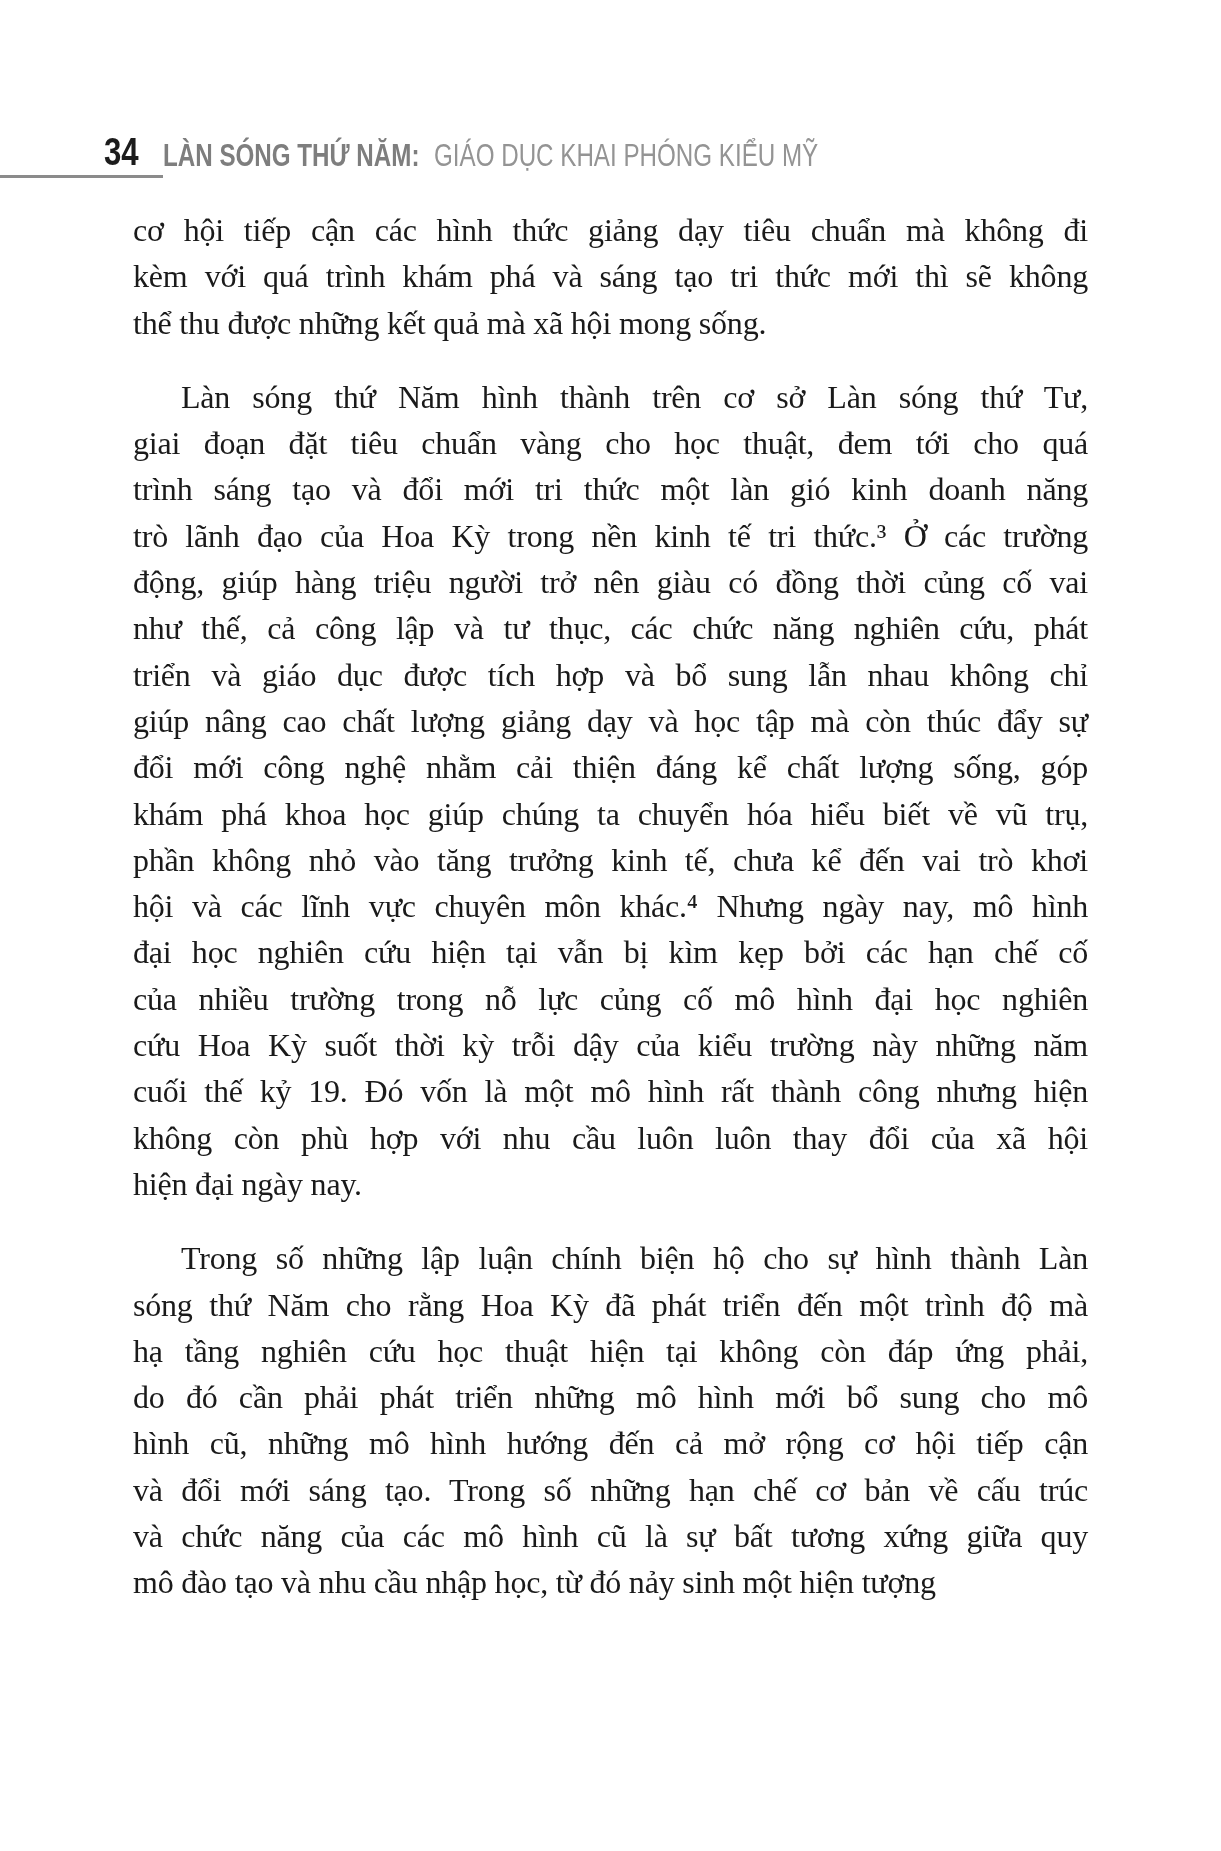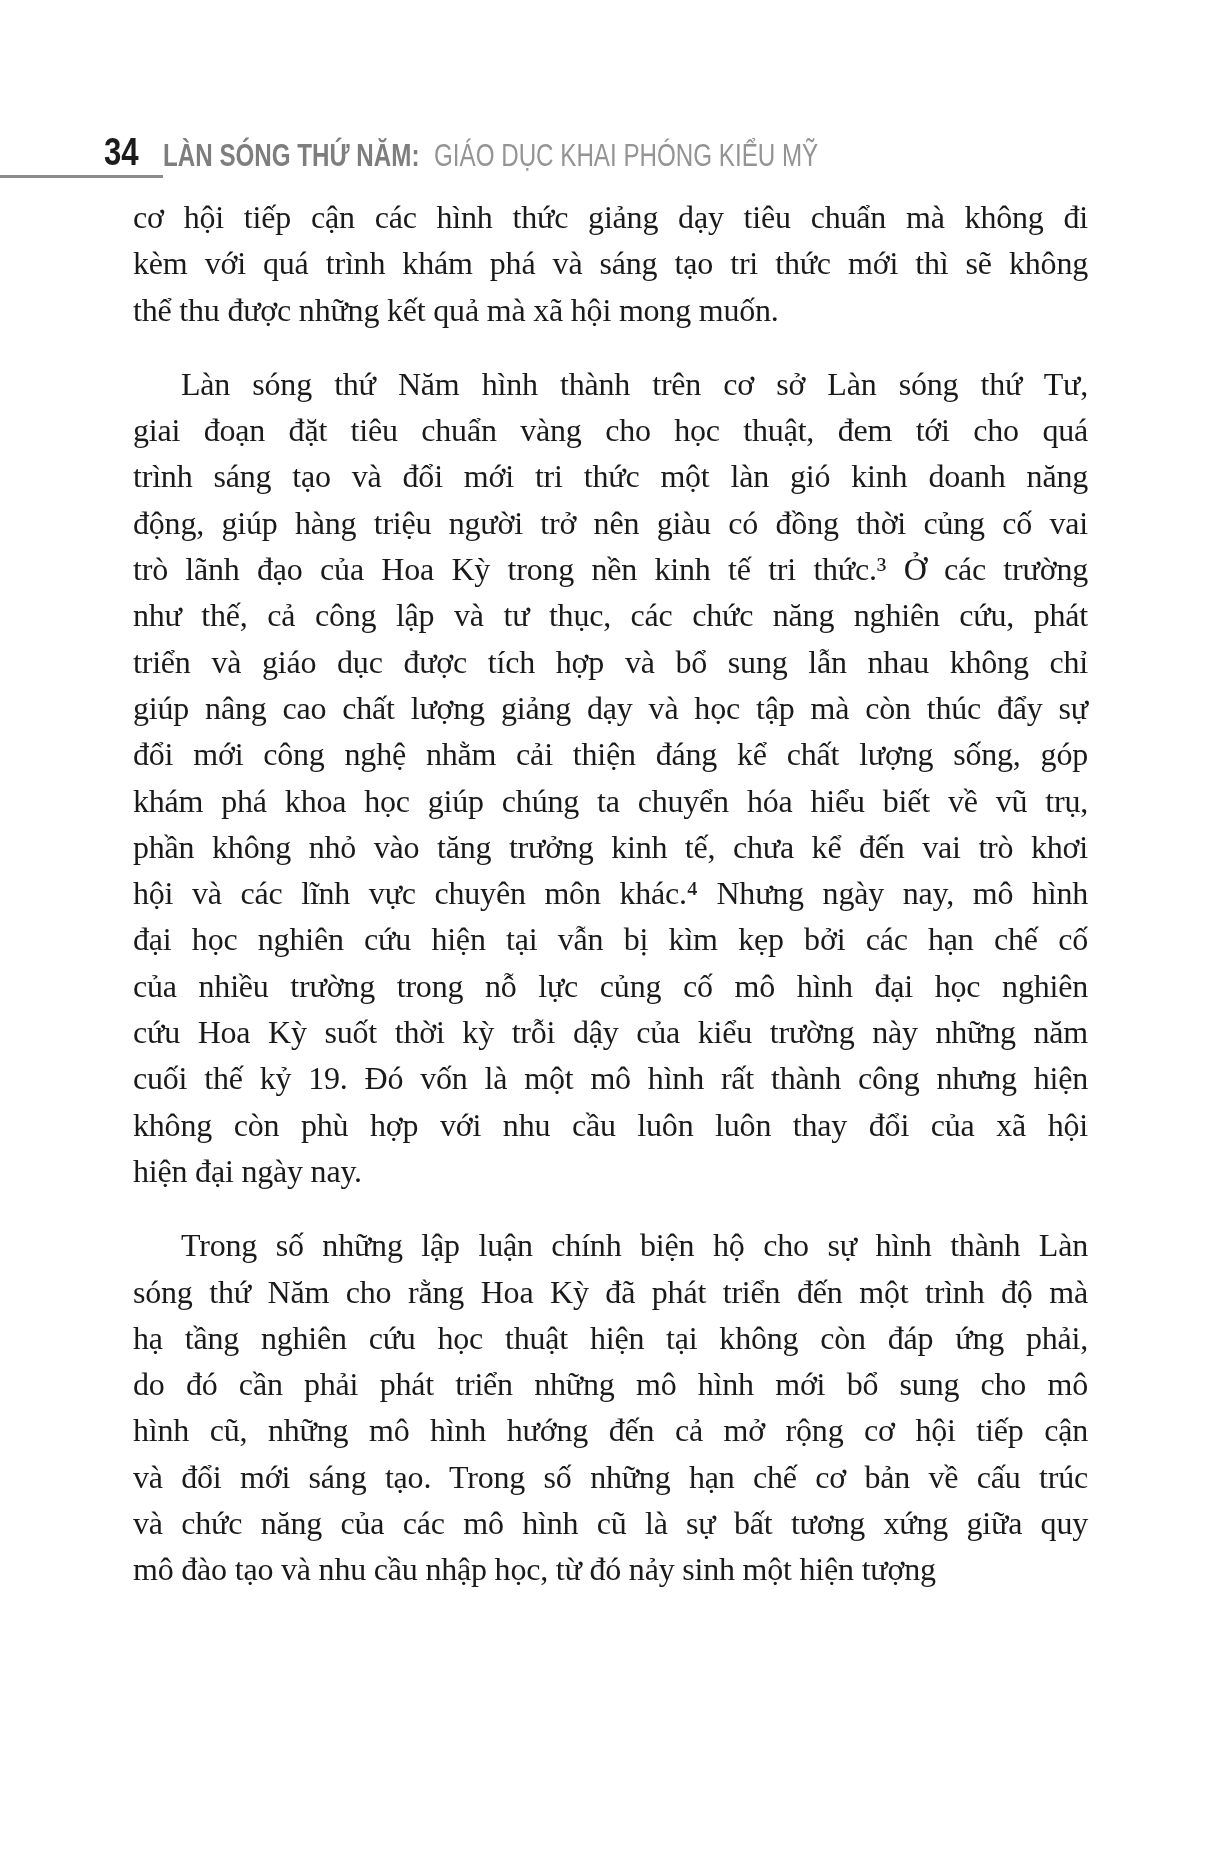--- a/index.html
+++ b/index.html
@@ -57,21 +57,21 @@
   .running-head .book-subtitle {
     font-weight: 500;
     color: #949494;
     margin-left: 10px;
   }
 
   
   .text-block {
     position: absolute;
     left: 133px;
-    top: 194px;
+    top: 207px;
     width: 955px;
     color: #1a1a1a;
   }
   .paragraph { margin: 0; }
   .paragraph + .paragraph { margin-top: 28px; }
   .line {
     font-size: 32px;
     line-height: 46.3px;
     letter-spacing: -0.2px;
     text-align: justify;
@@ -92,28 +92,28 @@
     <div class="running-head">
       <span class="book-title">LÀN SÓNG THỨ NĂM:</span>
       <span class="book-subtitle">GIÁO DỤC KHAI PHÓNG KIỂU MỸ</span>
     </div>
   </div>
 
   <div class="text-block">
       <div class="paragraph">
         <div class="line">cơ hội tiếp cận các hình thức giảng dạy tiêu chuẩn mà không đi</div>
         <div class="line">kèm với quá trình khám phá và sáng tạo tri thức mới thì sẽ không</div>
-        <div class="line last">thể thu được những kết quả mà xã hội mong muốn.</div>
+        <div class="line last">thể thu được những kết quả mà xã hội mong sống.</div>
       </div>
       <div class="paragraph">
         <div class="line indent">Làn sóng thứ Năm hình thành trên cơ sở Làn sóng thứ Tư,</div>
         <div class="line">giai đoạn đặt tiêu chuẩn vàng cho học thuật, đem tới cho quá</div>
         <div class="line">trình sáng tạo và đổi mới tri thức một làn gió kinh doanh năng</div>
+        <div class="line">trò lãnh đạo của Hoa Kỳ trong nền kinh tế tri thức.³ Ở các trường</div>
         <div class="line">động, giúp hàng triệu người trở nên giàu có đồng thời củng cố vai</div>
-        <div class="line">trò lãnh đạo của Hoa Kỳ trong nền kinh tế tri thức.³ Ở các trường</div>
         <div class="line">như thế, cả công lập và tư thục, các chức năng nghiên cứu, phát</div>
         <div class="line">triển và giáo dục được tích hợp và bổ sung lẫn nhau không chỉ</div>
         <div class="line">giúp nâng cao chất lượng giảng dạy và học tập mà còn thúc đẩy sự</div>
         <div class="line">đổi mới công nghệ nhằm cải thiện đáng kể chất lượng sống, góp</div>
         <div class="line">khám phá khoa học giúp chúng ta chuyển hóa hiểu biết về vũ trụ,</div>
         <div class="line">phần không nhỏ vào tăng trưởng kinh tế, chưa kể đến vai trò khơi</div>
         <div class="line">hội và các lĩnh vực chuyên môn khác.⁴ Nhưng ngày nay, mô hình</div>
         <div class="line">đại học nghiên cứu hiện tại vẫn bị kìm kẹp bởi các hạn chế cố</div>
         <div class="line">của nhiều trường trong nỗ lực củng cố mô hình đại học nghiên</div>
         <div class="line">cứu Hoa Kỳ suốt thời kỳ trỗi dậy của kiểu trường này những năm</div>

